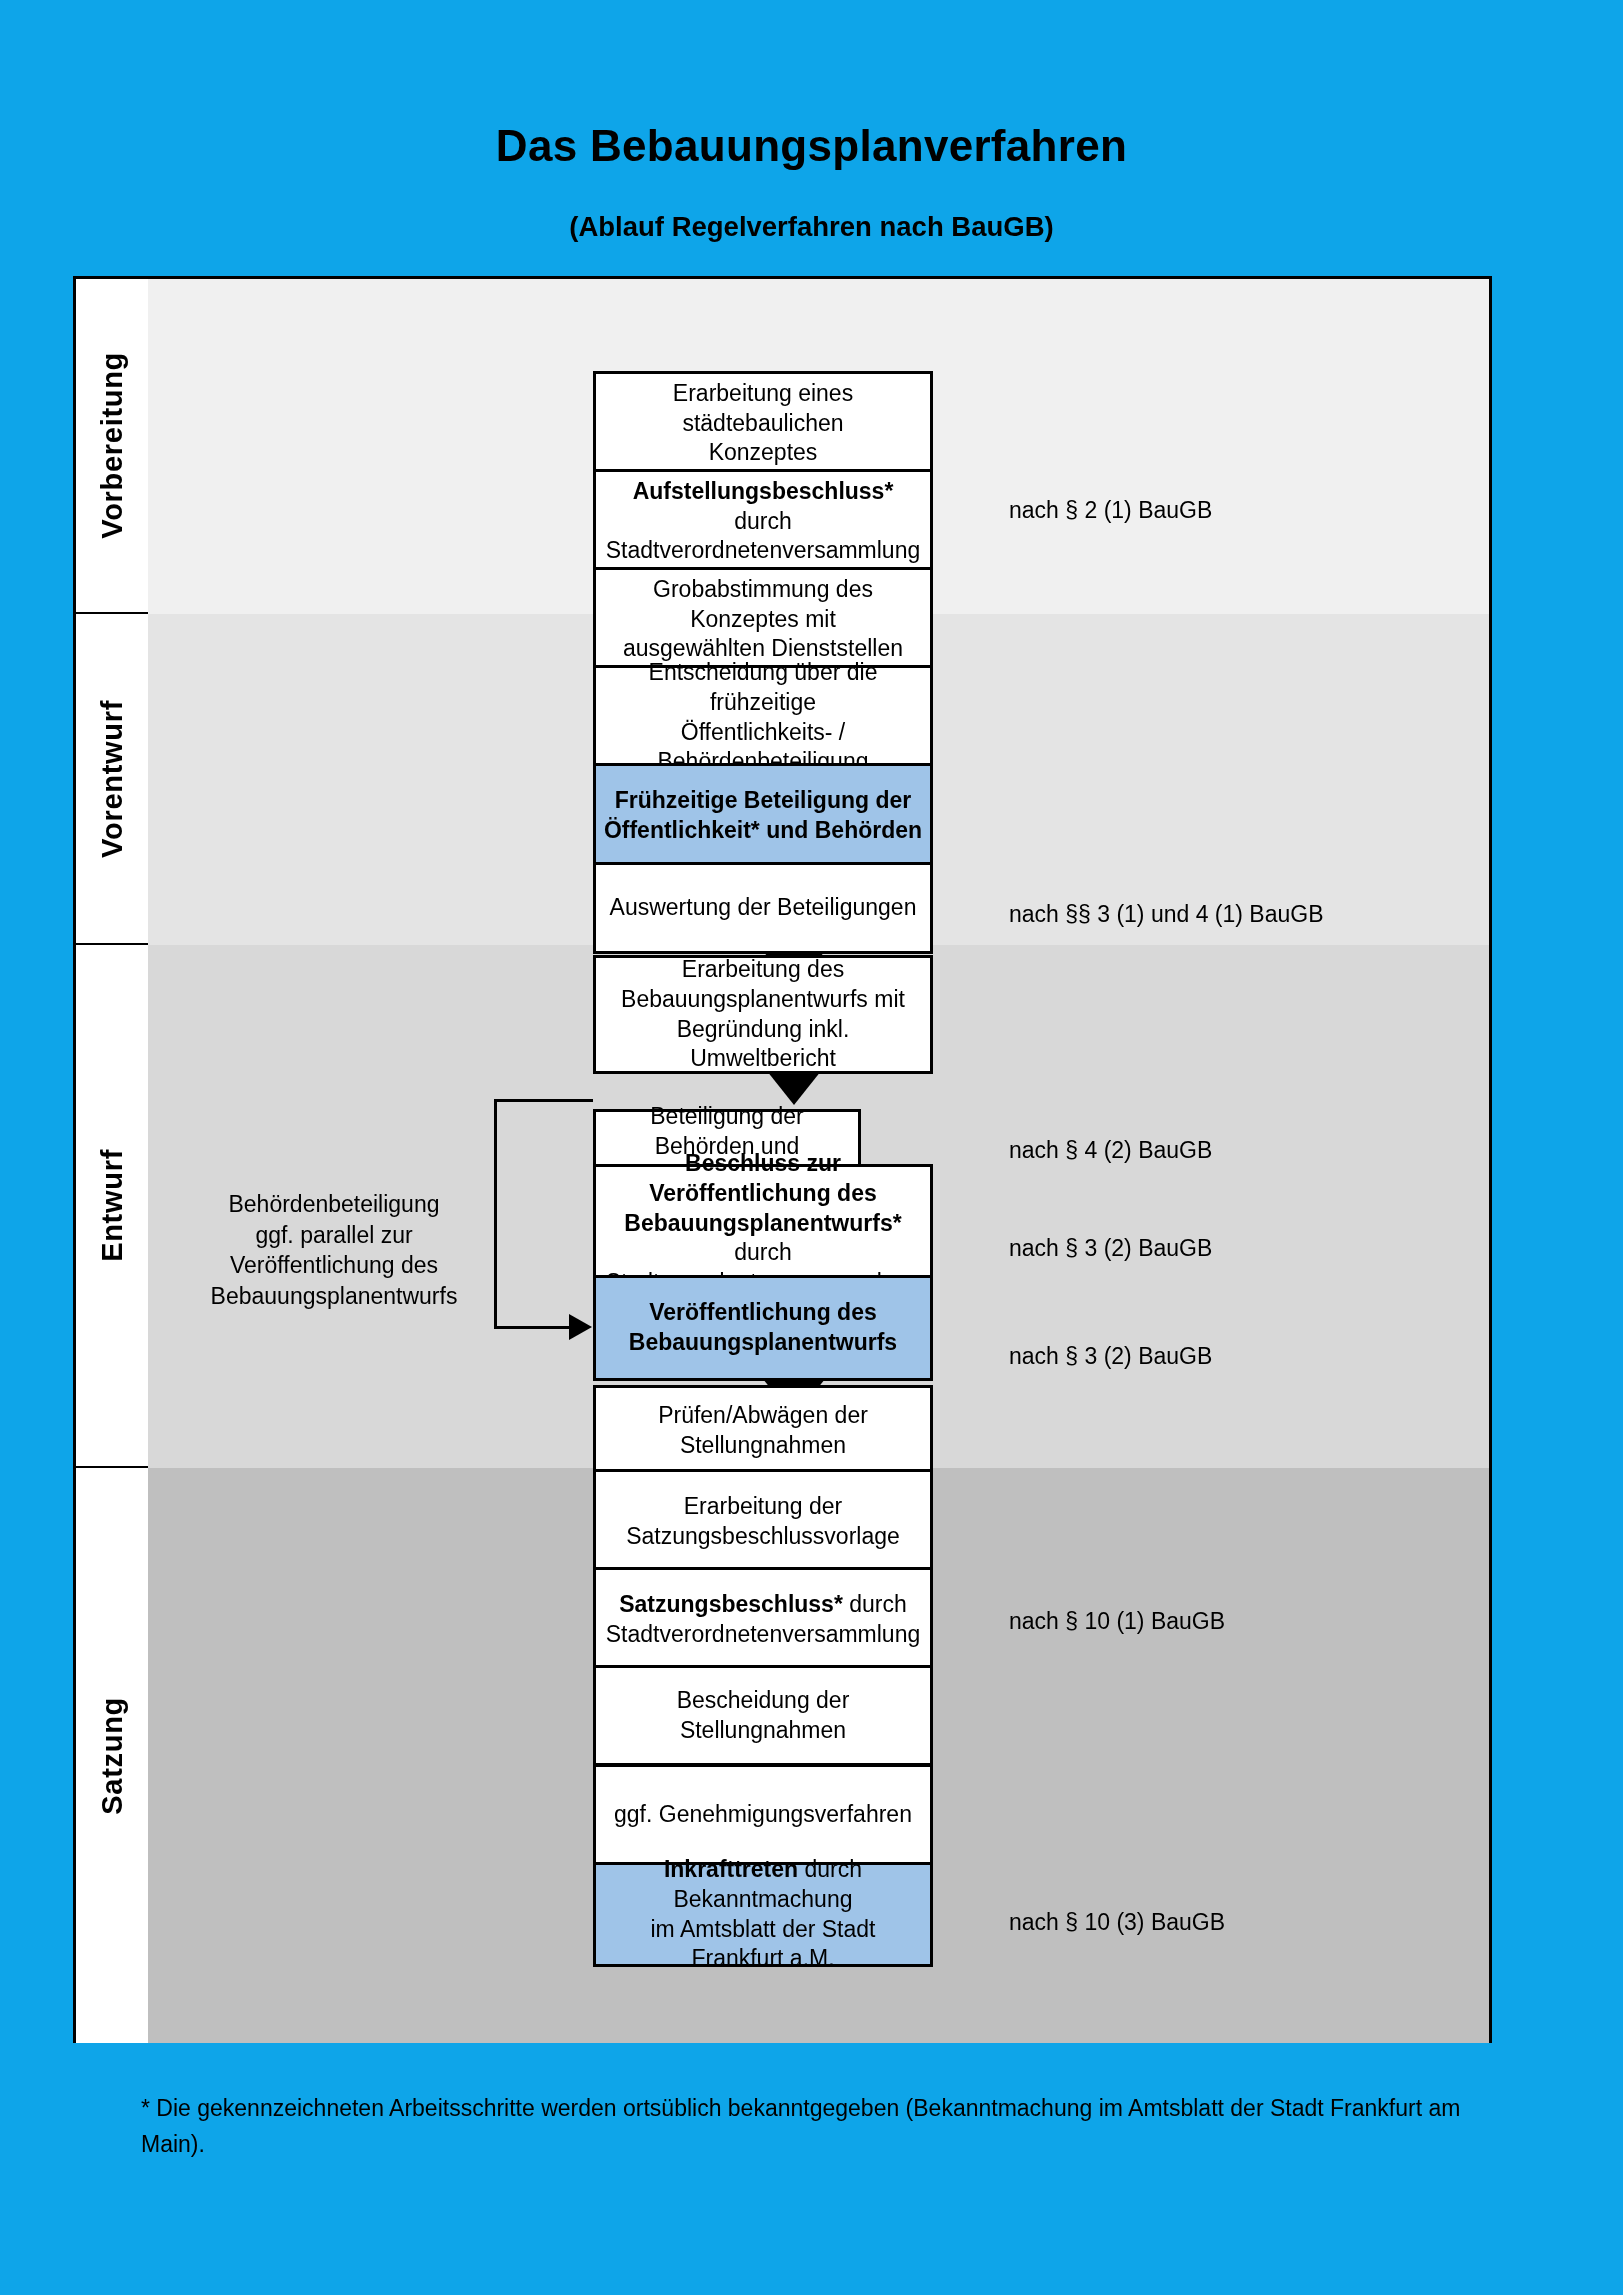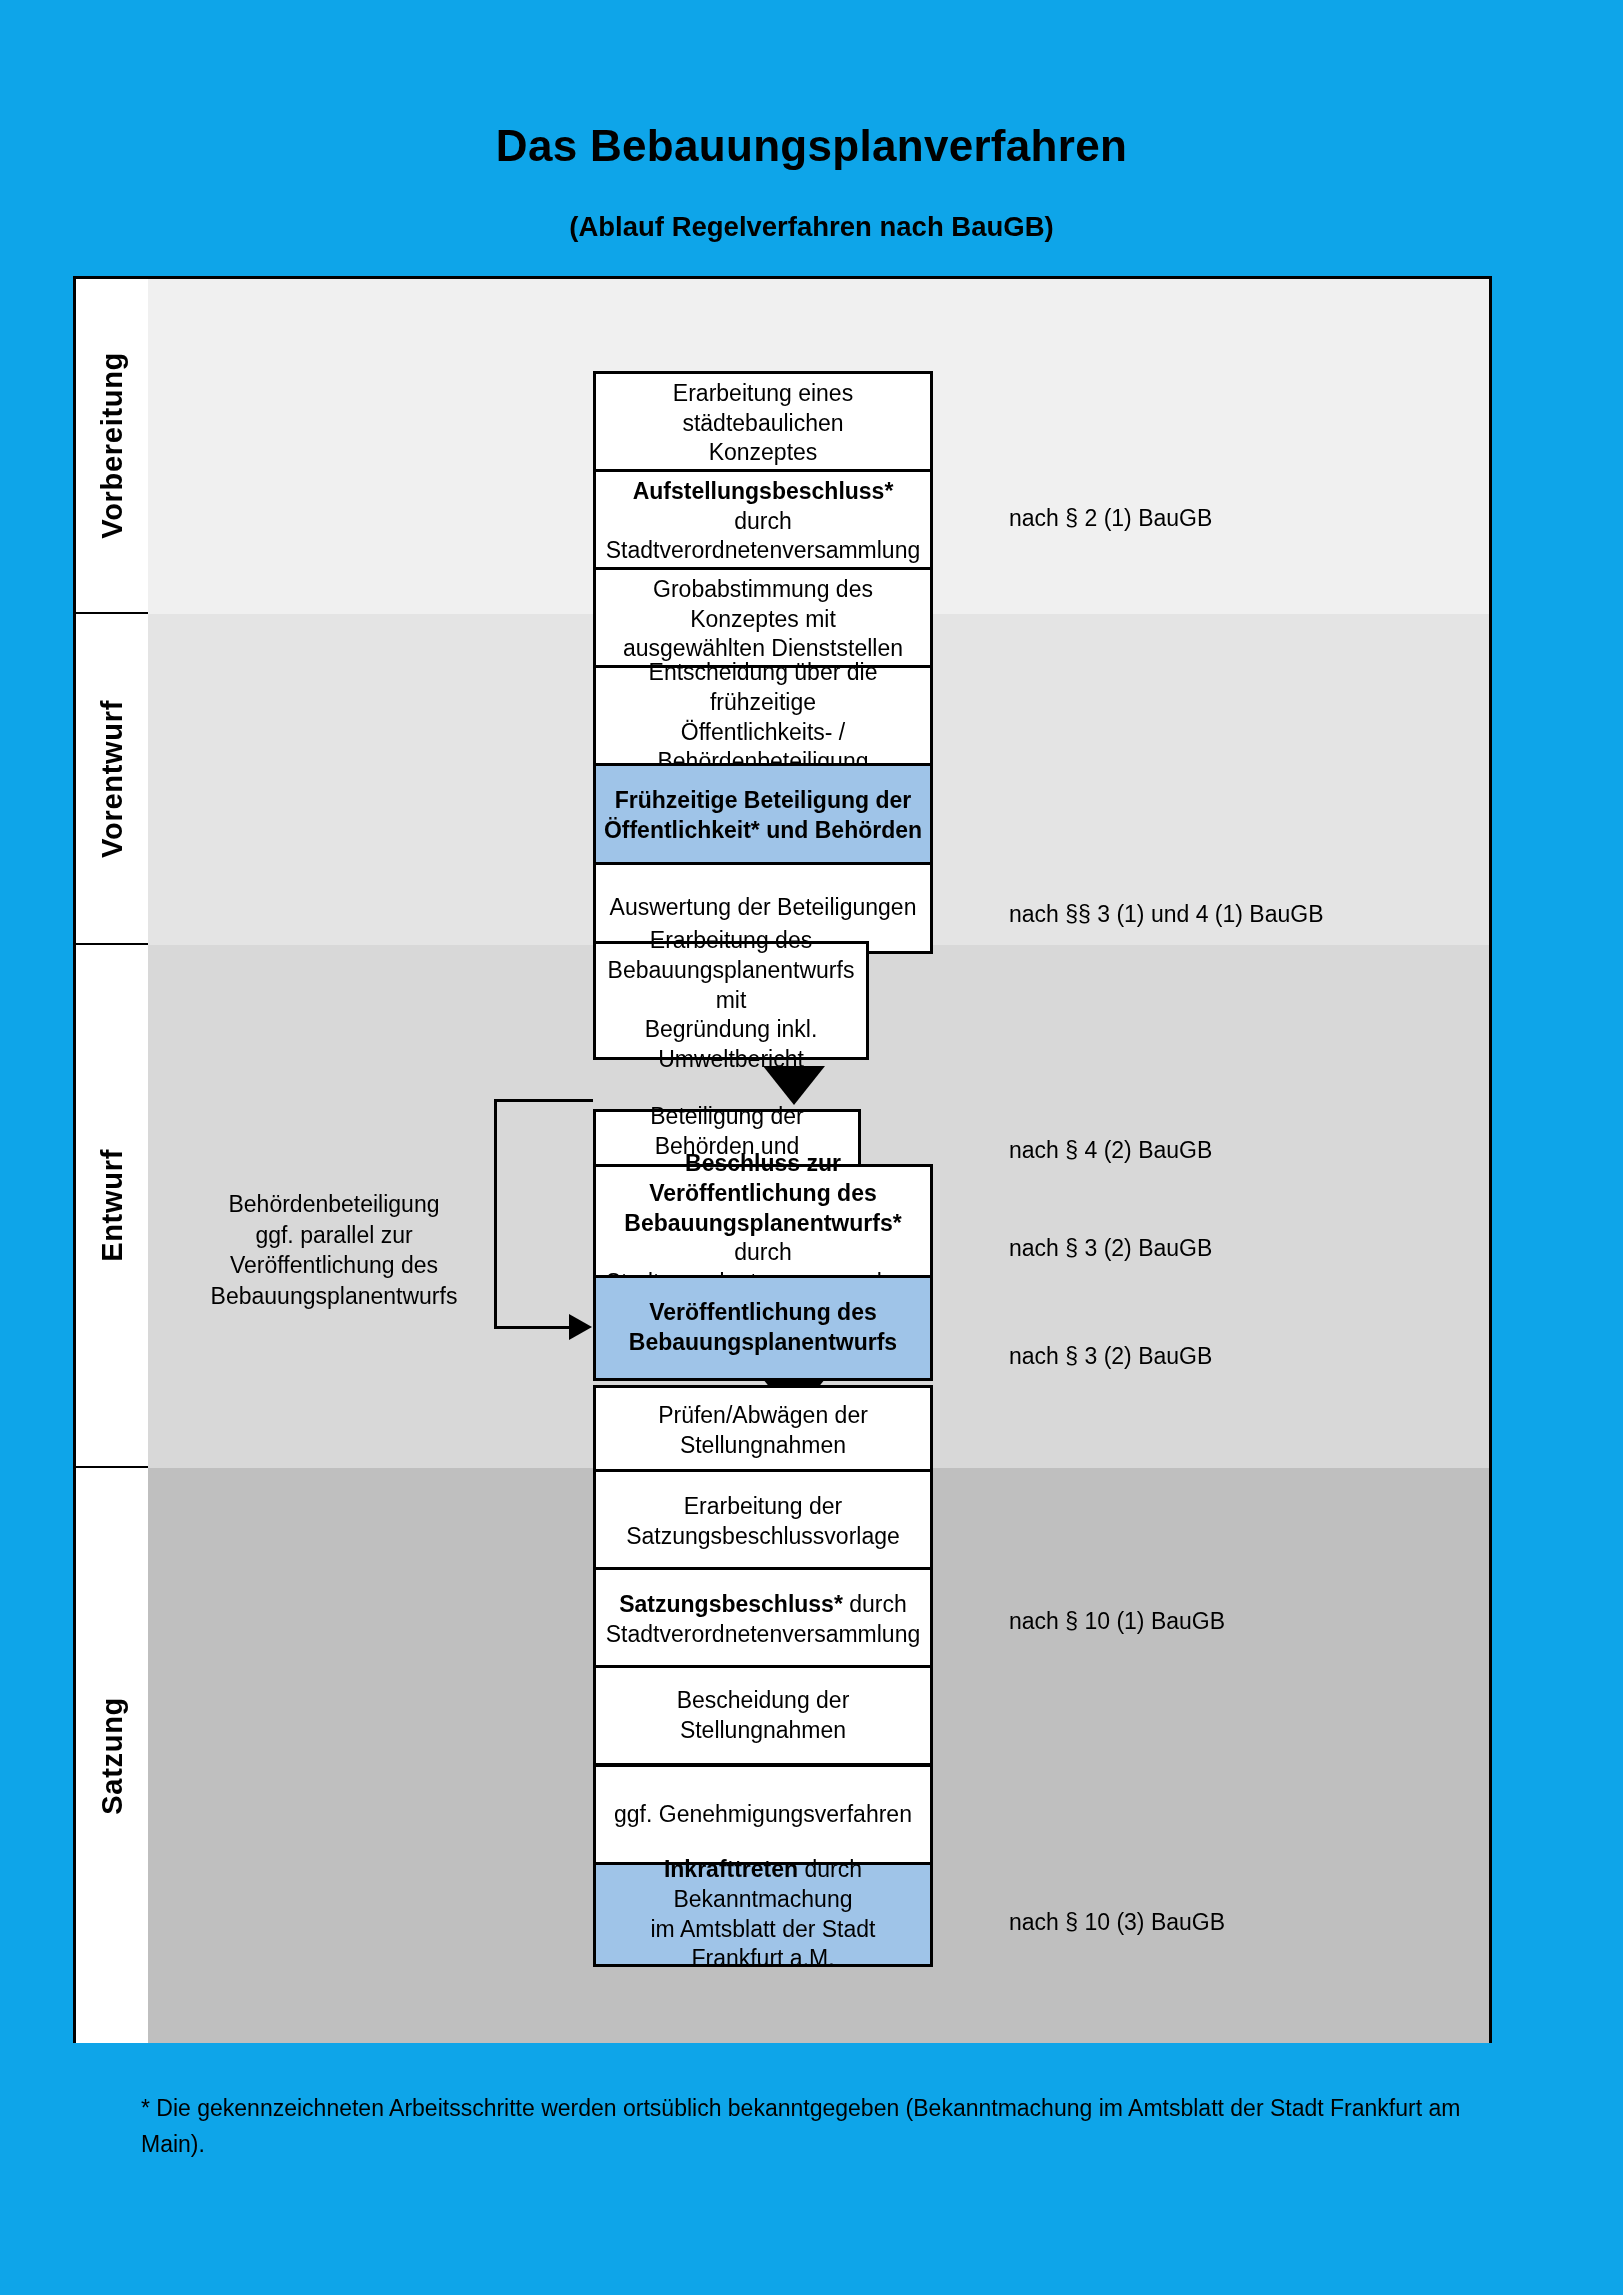--- a/index.html
+++ b/index.html
@@ -179,21 +179,21 @@
         <b>Öffentlichkeit* und Behörden</b>
       </div>
     </div>
 
     <div class="node" style="left:517px;top:583px;width:340px;height:92px;">
       <div>
         <span>Auswertung der Beteiligungen</span>
       </div>
     </div>
 
-    <div class="node" style="left:517px;top:662px;width:276px;height:119px;">
+    <div class="node" style="left:517px;top:676px;width:340px;height:119px;">
       <div>
         <span>Erarbeitung des</span><br>
         <span>Bebauungsplanentwurfs mit</span><br>
         <span>Begründung inkl. Umweltbericht</span>
       </div>
     </div>
 
     <div class="node" style="left:517px;top:782px;width:268px;height:106px;margin-top:48px;">
       <div>
         <span>Beteiligung der Behörden und</span><br>
@@ -262,21 +262,21 @@
       <div class="head" style="left:75px;"></div>
     </div>
 
     <div class="sidenote" style="left:88px;top:910px;width:340px;">
       <span>Behördenbeteiligung</span><br>
       <span>ggf. parallel zur</span><br>
       <span>Veröffentlichung des</span><br>
       <span>Bebauungsplanentwurfs</span>
     </div>
 
-    <div class="ref" style="left:933px;top:226px;">nach § 2 (1) BauGB</div>
+    <div class="ref" style="left:933px;top:218px;">nach § 2 (1) BauGB</div>
     <div class="ref" style="left:933px;top:622px;">nach §§ 3 (1) und 4 (1) BauGB</div>
     <div class="ref" style="left:933px;top:858px;">nach § 4 (2) BauGB</div>
     <div class="ref" style="left:933px;top:956px;">nach § 3 (2) BauGB</div>
     <div class="ref" style="left:933px;top:1064px;">nach § 3 (2) BauGB</div>
     <div class="ref" style="left:933px;top:1329px;">nach § 10 (1) BauGB</div>
     <div class="ref" style="left:933px;top:1630px;">nach § 10 (3) BauGB</div>
 
   </div>
 
   <div class="footnote">* Die gekennzeichneten Arbeitsschritte werden ortsüblich bekanntgegeben (Bekanntmachung im Amtsblatt  der Stadt Frankfurt am Main).</div>

